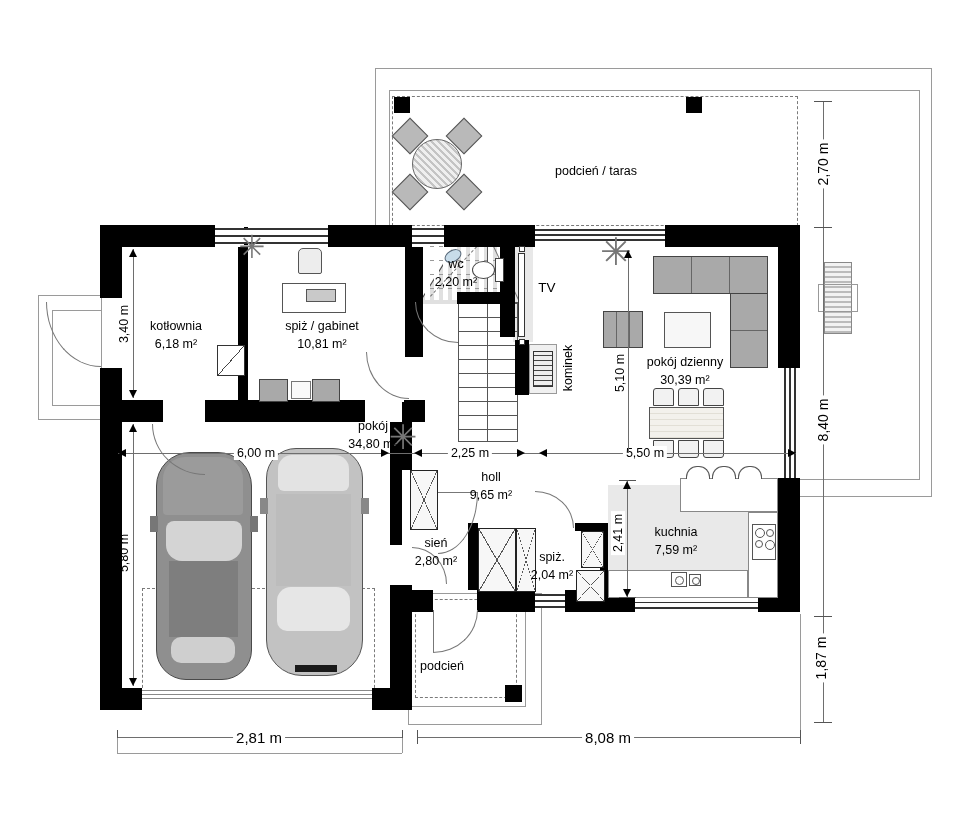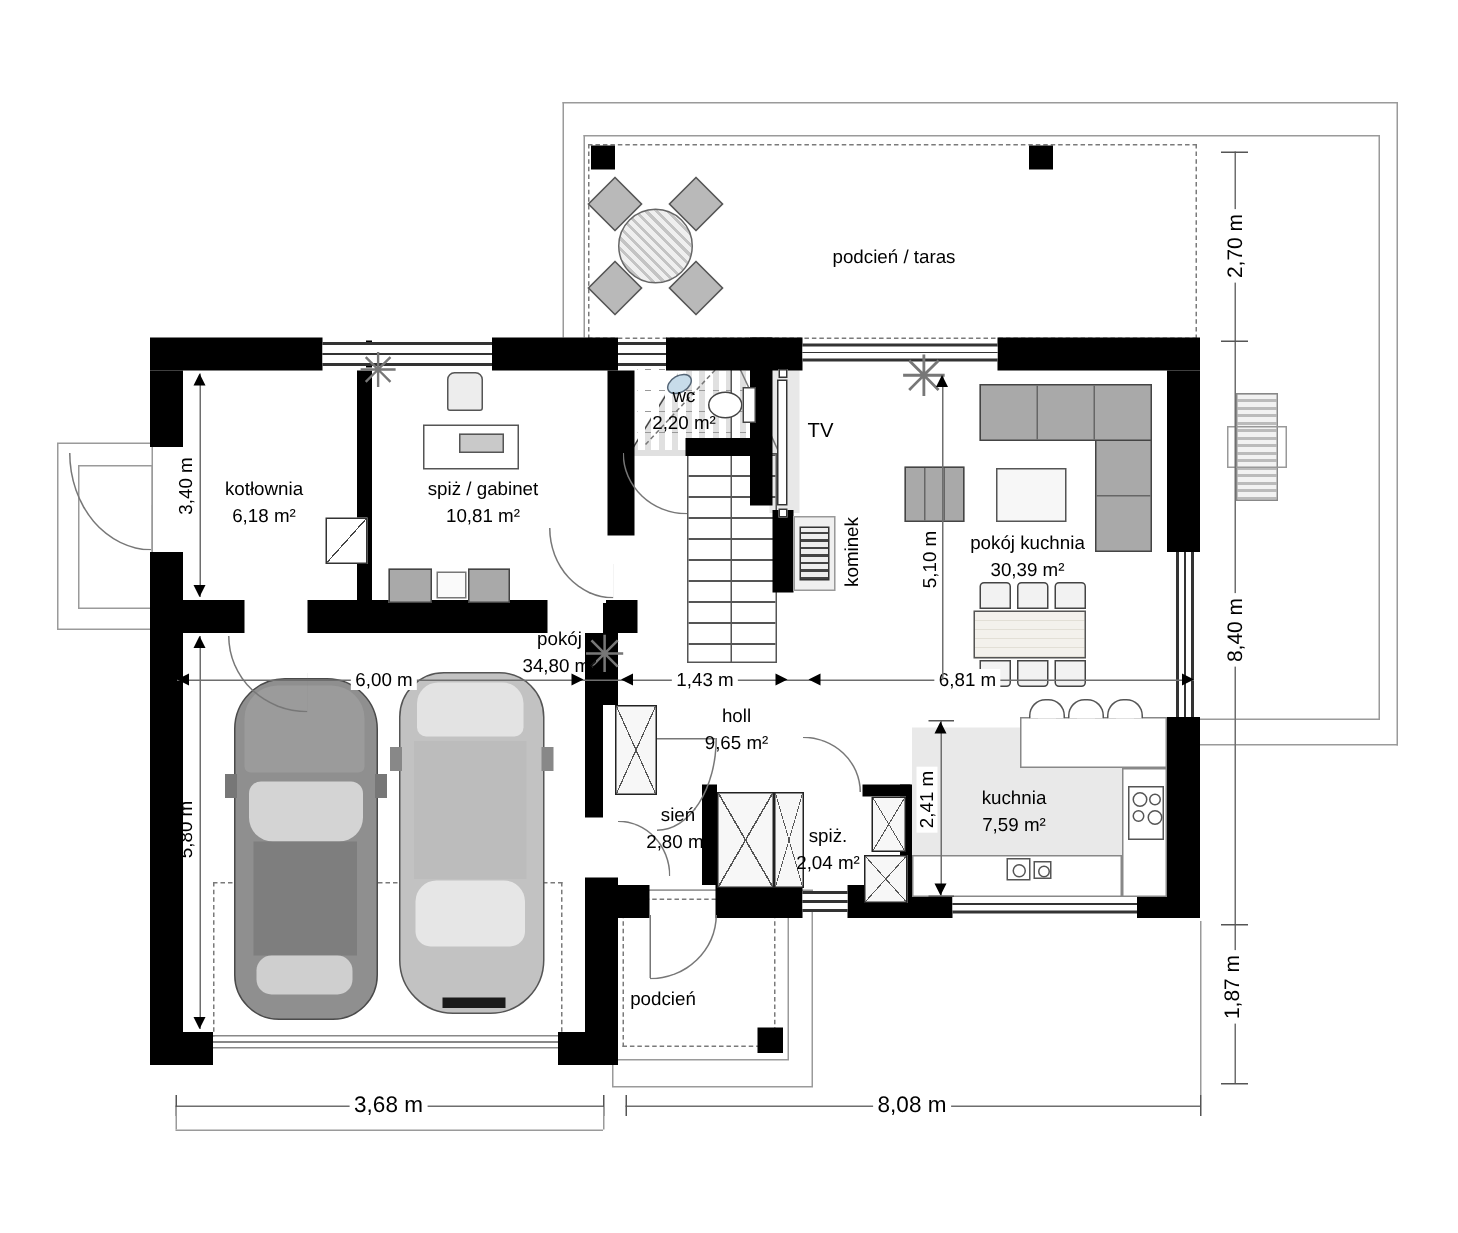--- a/index.html
+++ b/index.html
@@ -234,22 +234,22 @@
   <div class="lbl rot" style="left:124px;top:553px">5,80 m</div>
 
   <div class="dl" style="left:118px;top:453px;width:678px;height:1px"></div>
   <div class="tri tl" style="left:118px;top:449px"></div>
   <div class="tri tr" style="left:381px;top:449px"></div>
   <div class="tri tl" style="left:414px;top:449px"></div>
   <div class="tri tr" style="left:517px;top:449px"></div>
   <div class="tri tl" style="left:539px;top:449px"></div>
   <div class="tri tr" style="left:788px;top:449px"></div>
   <div class="lbl bg" style="left:256px;top:453px">6,00 m</div>
-  <div class="lbl bg" style="left:470px;top:453px">1,43 m</div>
-  <div class="lbl bg" style="left:645px;top:453px">6,81 m</div>
+  <div class="lbl bg" style="left:470px;top:453px">2,25 m</div>
+  <div class="lbl bg" style="left:645px;top:453px">5,50 m</div>
 
   <div class="dl" style="left:628px;top:250px;width:1px;height:203px"></div>
   <div class="tri tu" style="left:624px;top:250px"></div>
   <div class="lbl rot bg" style="left:620px;top:373px">5,10 m</div>
 
   <div class="dl" style="left:627px;top:480px;width:1px;height:117px"></div>
   <div class="tick" style="left:619px;top:480px;width:17px;height:1px"></div>
   <div class="tick" style="left:619px;top:597px;width:17px;height:1px"></div>
   <div class="tri tu" style="left:623px;top:481px"></div>
   <div class="tri td" style="left:623px;top:589px"></div>
@@ -260,21 +260,21 @@
   <div class="tick" style="left:814px;top:227px;width:18px;height:1px"></div>
   <div class="tick" style="left:814px;top:616px;width:18px;height:1px"></div>
   <div class="tick" style="left:814px;top:722px;width:18px;height:1px"></div>
   <div class="lbl rot bg" style="left:823px;top:164px;font-size:14px">2,70 m</div>
   <div class="lbl rot bg" style="left:823px;top:420px;font-size:14px">8,40 m</div>
   <div class="lbl rot bg" style="left:821px;top:658px;font-size:14px">1,87 m</div>
 
   <div class="dl" style="left:117px;top:737px;width:285px;height:1px"></div>
   <div class="tick" style="left:117px;top:730px;width:1px;height:14px"></div>
   <div class="tick" style="left:402px;top:730px;width:1px;height:14px"></div>
-  <div class="lbl bg" style="left:259px;top:737px;font-size:15px">3,68 m</div>
+  <div class="lbl bg" style="left:259px;top:737px;font-size:15px">2,81 m</div>
   <div class="dl" style="left:417px;top:737px;width:383px;height:1px"></div>
   <div class="tick" style="left:417px;top:730px;width:1px;height:14px"></div>
   <div class="tick" style="left:800px;top:730px;width:1px;height:14px"></div>
   <div class="lbl bg" style="left:608px;top:737px;font-size:15px">8,08 m</div>
   <div class="ol" style="left:117px;top:753px;width:285px;height:1px"></div>
   <div class="ol" style="left:117px;top:738px;width:1px;height:15px"></div>
   <div class="ol" style="left:402px;top:738px;width:1px;height:15px"></div>
   <div class="ol" style="left:800px;top:614px;width:1px;height:116px"></div>
 
   <div class="room" style="left:176px;top:335px">
@@ -283,32 +283,32 @@
   </div>
   <div class="room" style="left:322px;top:335px">
     <div>spiż / gabinet</div>
     <div>10,81 m²</div>
   </div>
   <div class="room" style="left:456px;top:273px">
     <div>wc</div>
     <div>2,20 m²</div>
   </div>
   <div class="room" style="left:685px;top:371px">
-    <div>pokój kuchnia</div>
+    <div>pokój dzienny</div>
     <div>30,39 m²</div>
   </div>
   <div class="room" style="left:373px;top:435px">
     <div>pokój</div>
     <div>34,80 m²</div>
   </div>
   <div class="room" style="left:491px;top:486px">
     <div>holl</div>
     <div>9,65 m²</div>
   </div>
-  <div class="room" style="left:452px;top:552px">
+  <div class="room" style="left:436px;top:552px">
     <div>sień</div>
     <div>2,80 m²</div>
   </div>
   <div class="room" style="left:552px;top:566px">
     <div>spiż.</div>
     <div>2,04 m²</div>
   </div>
   <div class="room" style="left:676px;top:541px">
     <div>kuchnia</div>
     <div>7,59 m²</div>

